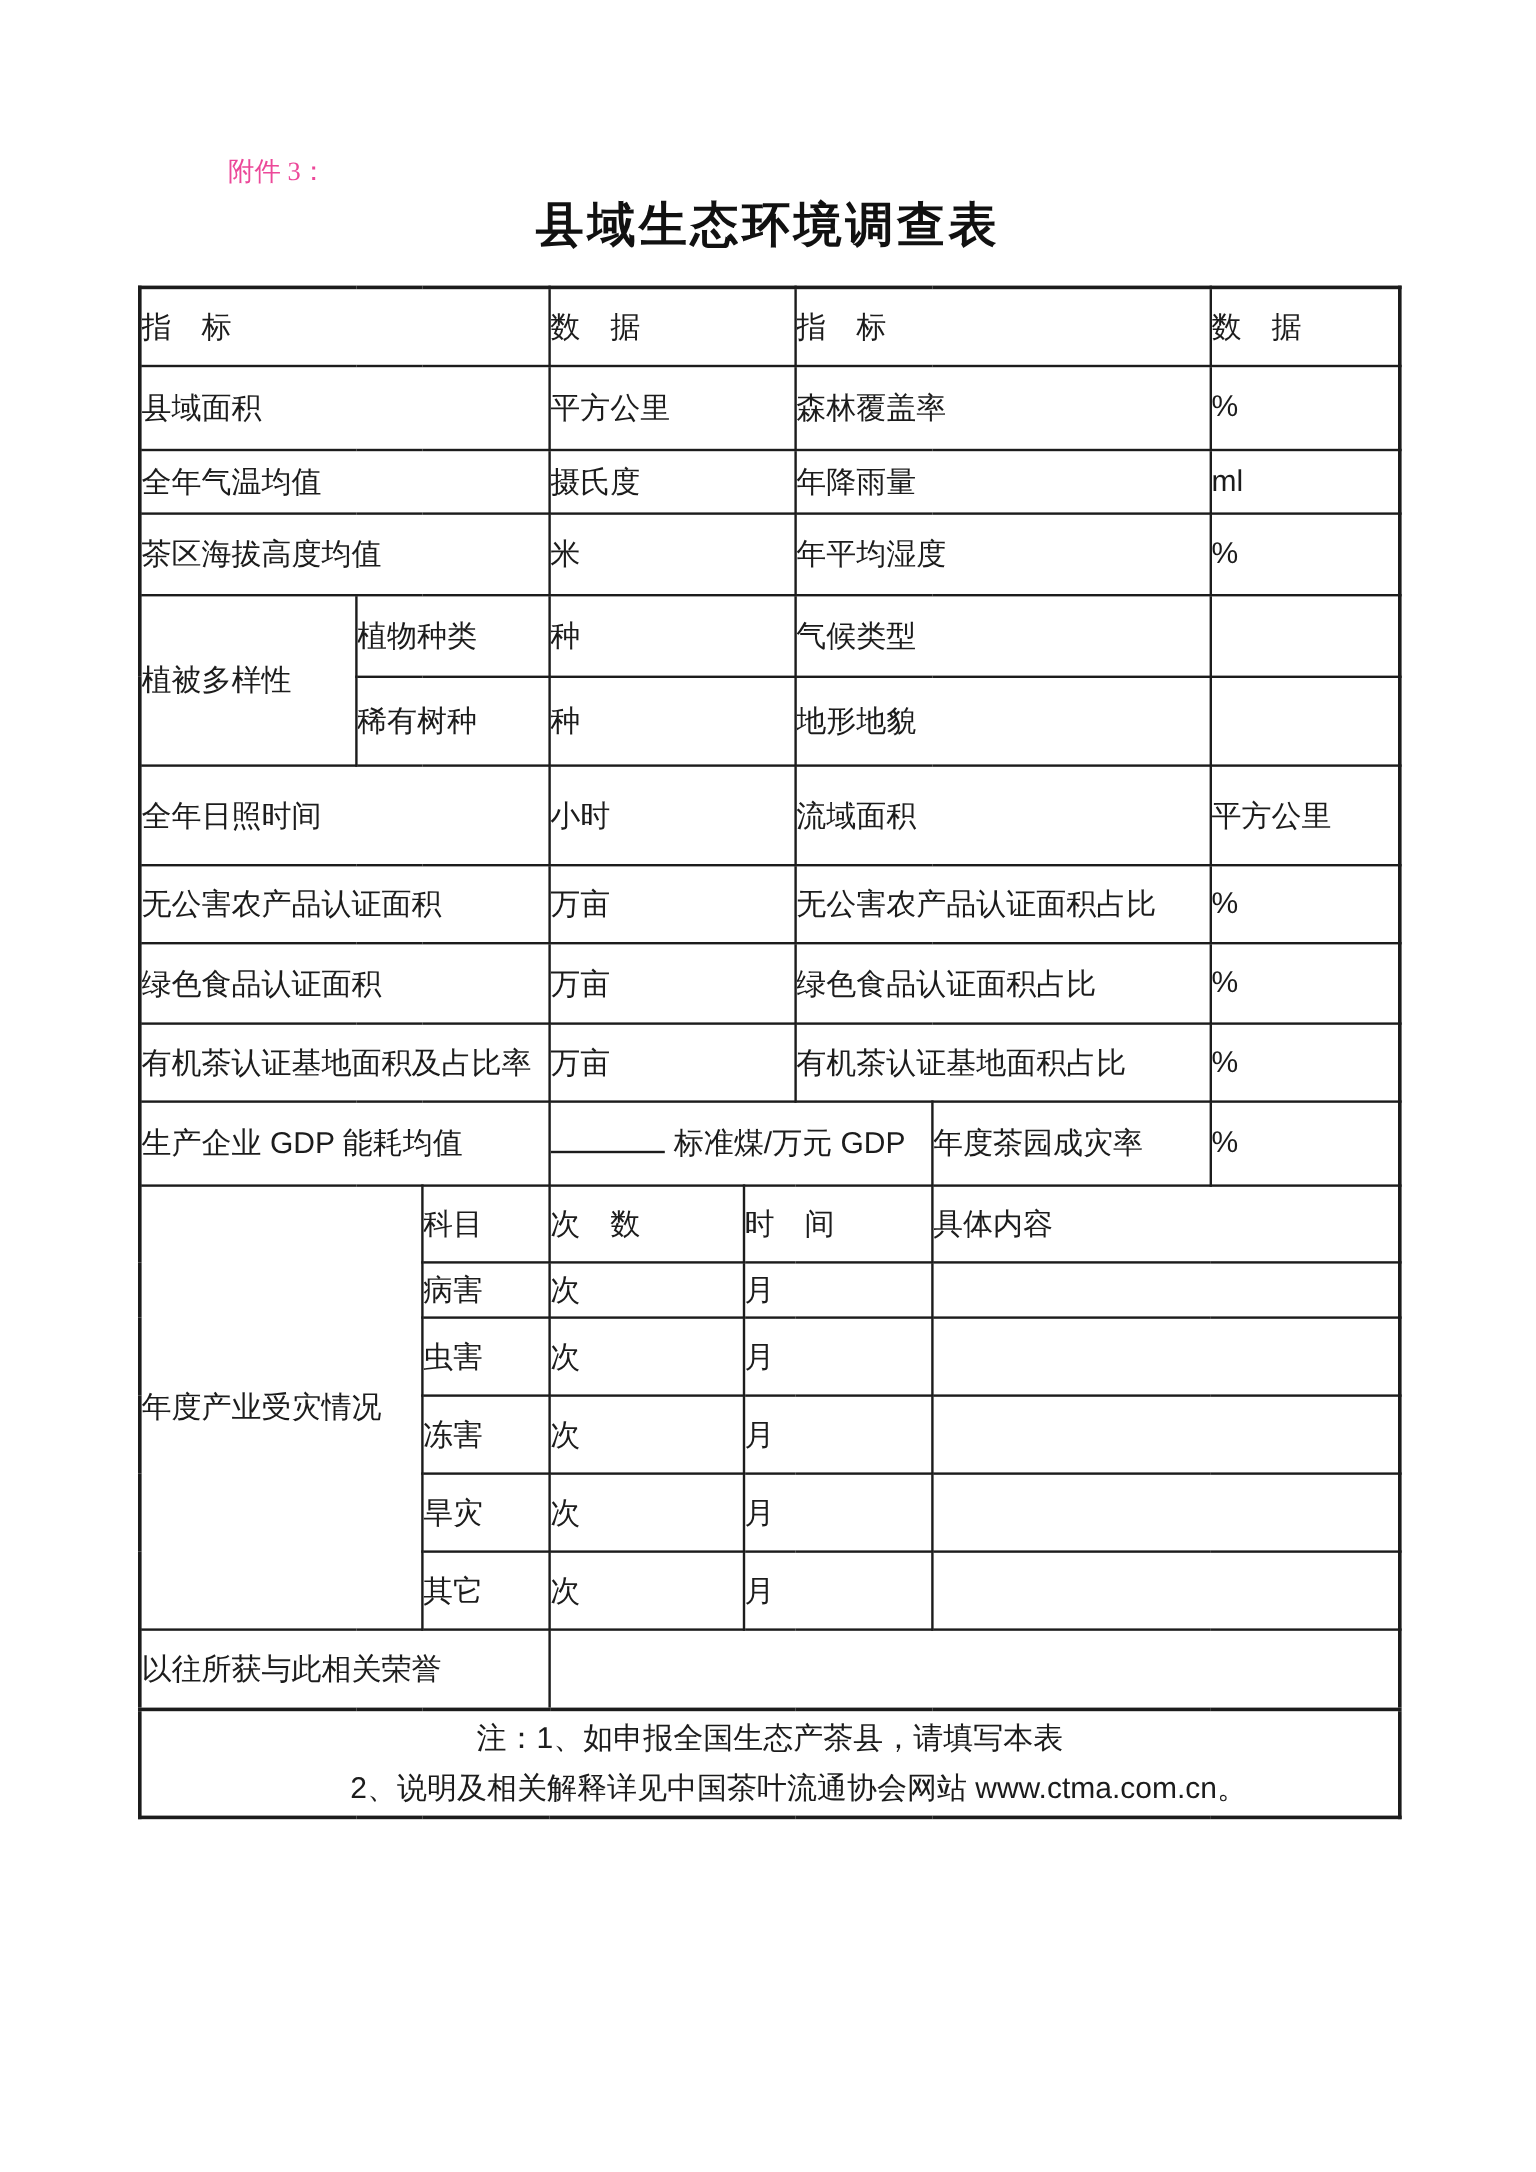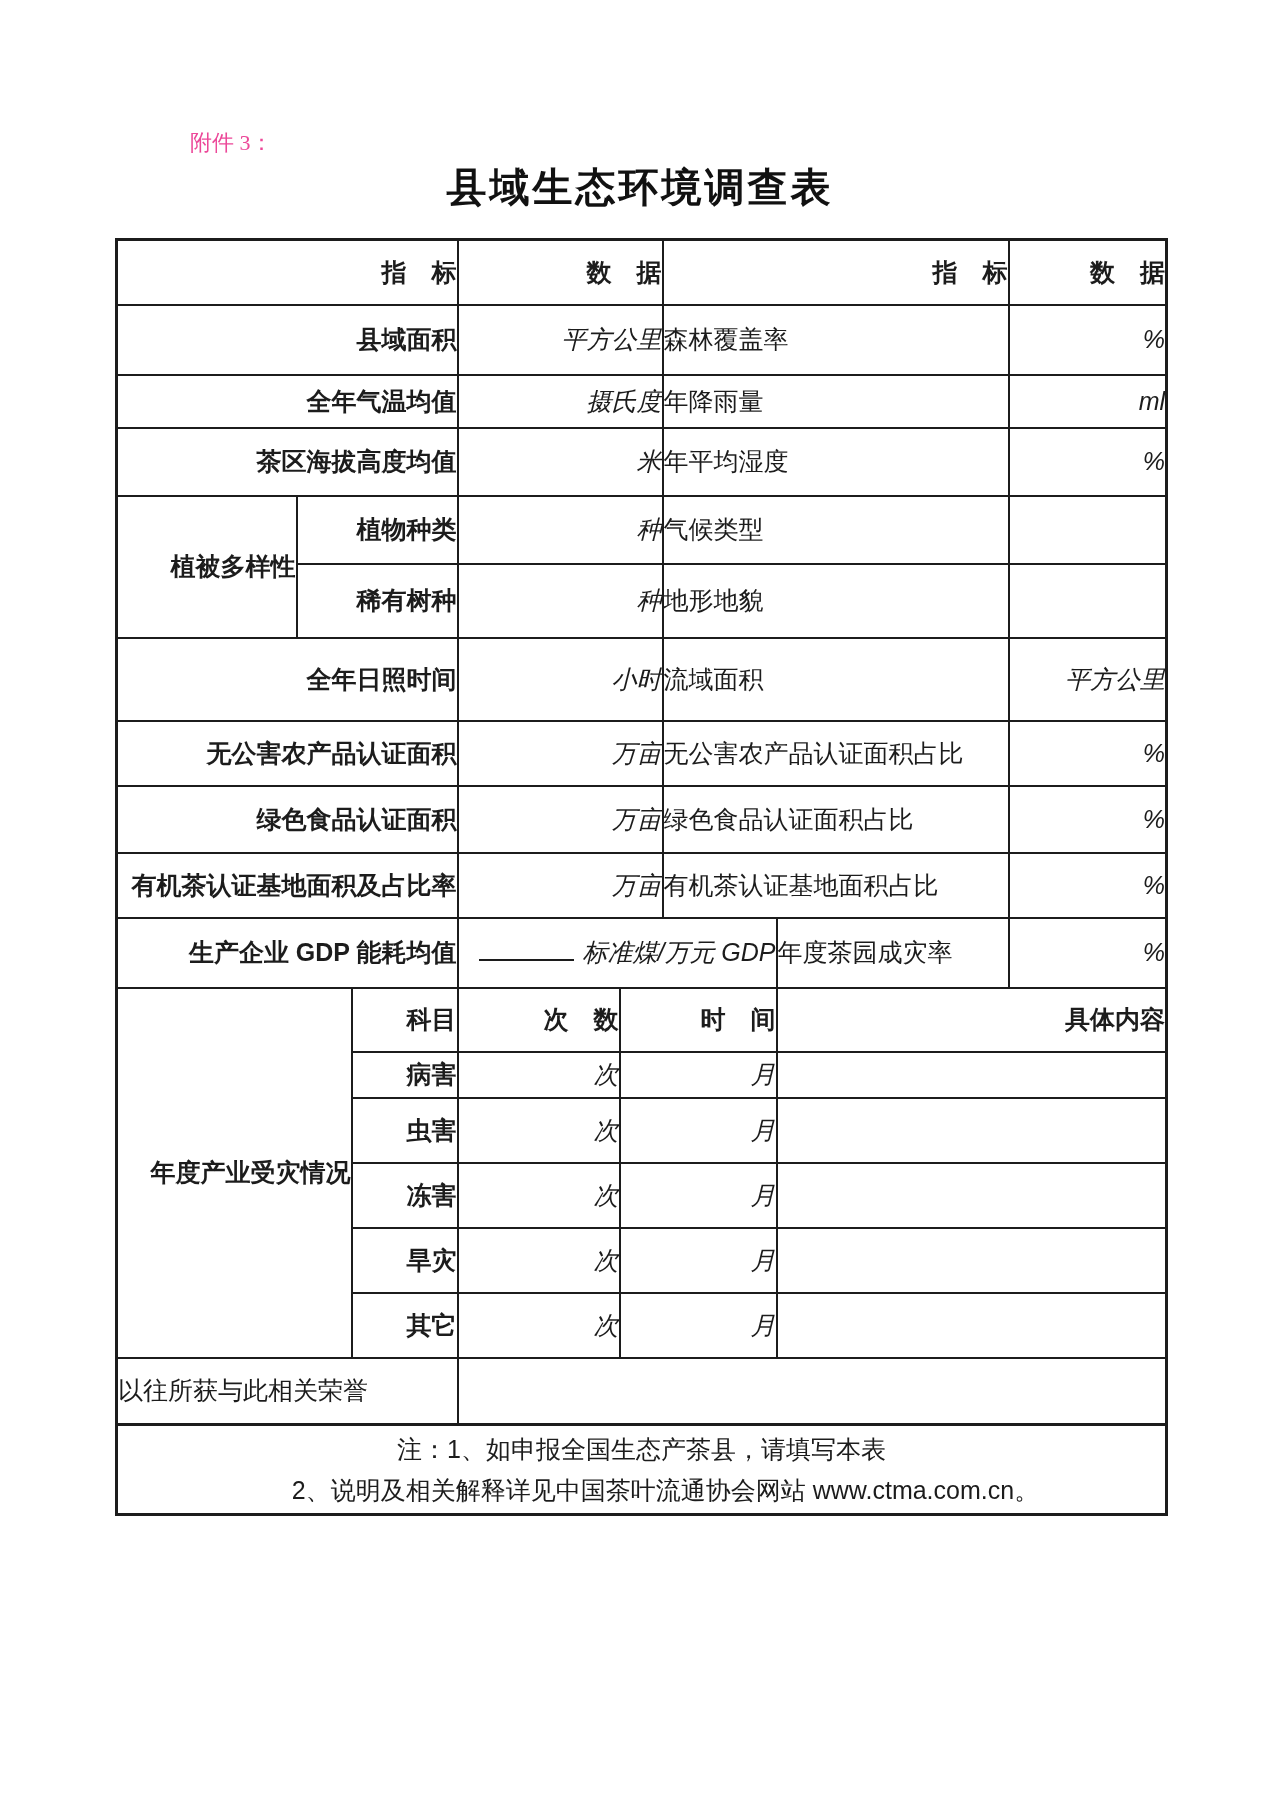--- a/index.html
+++ b/index.html
@@ -33,22 +33,22 @@
   }
   table.survey td{
     border:2px solid #1c1c1c;
     vertical-align:middle;
     padding:0;
     overflow:hidden;
   }
   table.survey{border:3px solid #1c1c1c;}
   tr.thick-bottom td{border-bottom-width:3px;}
 
-  td.c{text-align:right;font-weight:bold;}
-  td.r{text-align:right;padding-right:9px;font-style:italic;}
+  td.c{text-align:left;}
+  td.r{text-align:left;padding-right:9px;}
   td.l{text-align:left;padding-left:9px;}
 
   .blank-line{
     display:inline-block;width:95px;height:6px;
     border-bottom:2px solid #1c1c1c;
     margin-right:8px;
   }
   td.notes-cell{
     text-align:center;vertical-align:top;
     padding:5px 10px 0 10px;

